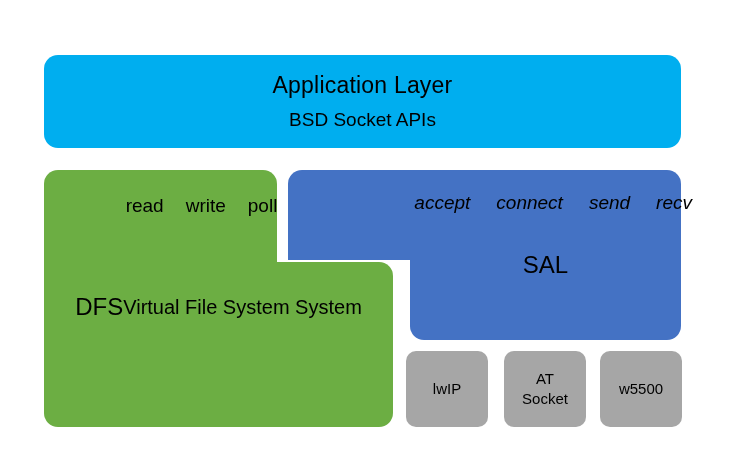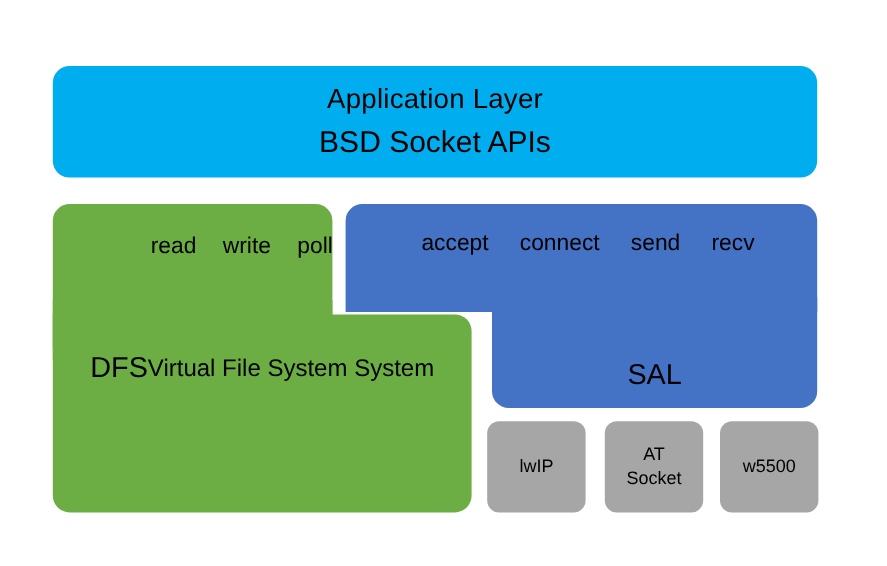--- a/index.html
+++ b/index.html
@@ -40,21 +40,21 @@
     align-items: center;
     justify-content: center;
   }
   .app-title {
     font-size: 23px;
     line-height: 1.25;
     letter-spacing: .2px;
     margin-bottom: 8px;
   }
   .app-sub {
-    font-size: 25px;
+    font-size: 19px;
     line-height: 1.25;
   }
   .dfs-top {
     left: 44px;
     top: 170px;
     width: 233px;
     height: 130px;
     background: #6CAE43;
     border-radius: 14px 14px 0 0;
   }
@@ -121,33 +121,33 @@
     background: #4472C4;
     border-radius: 0 0 14px 14px;
   }
   .sal-ops {
     left: 288px;
     top: 186px;
     width: 404px;
     height: 34px;
     display: flex;
     align-items: center;
-    justify-content: center;
+    justify-content: flex-end;
     gap: 26px;
     font-size: 19px;
+    font-style: italic;
   }
   .sal-center {
     left: 410px;
     top: 232px;
     width: 271px;
     height: 66px;
     display: flex;
     align-items: center;
     justify-content: center;
-    margin-top: 48px;
   }
   .sal-title {
     font-size: 24px;
     line-height: 1.2;
   }
   .sal-sub {
     font-size: 20px;
     line-height: 1.2;
     white-space: nowrap;
   }

